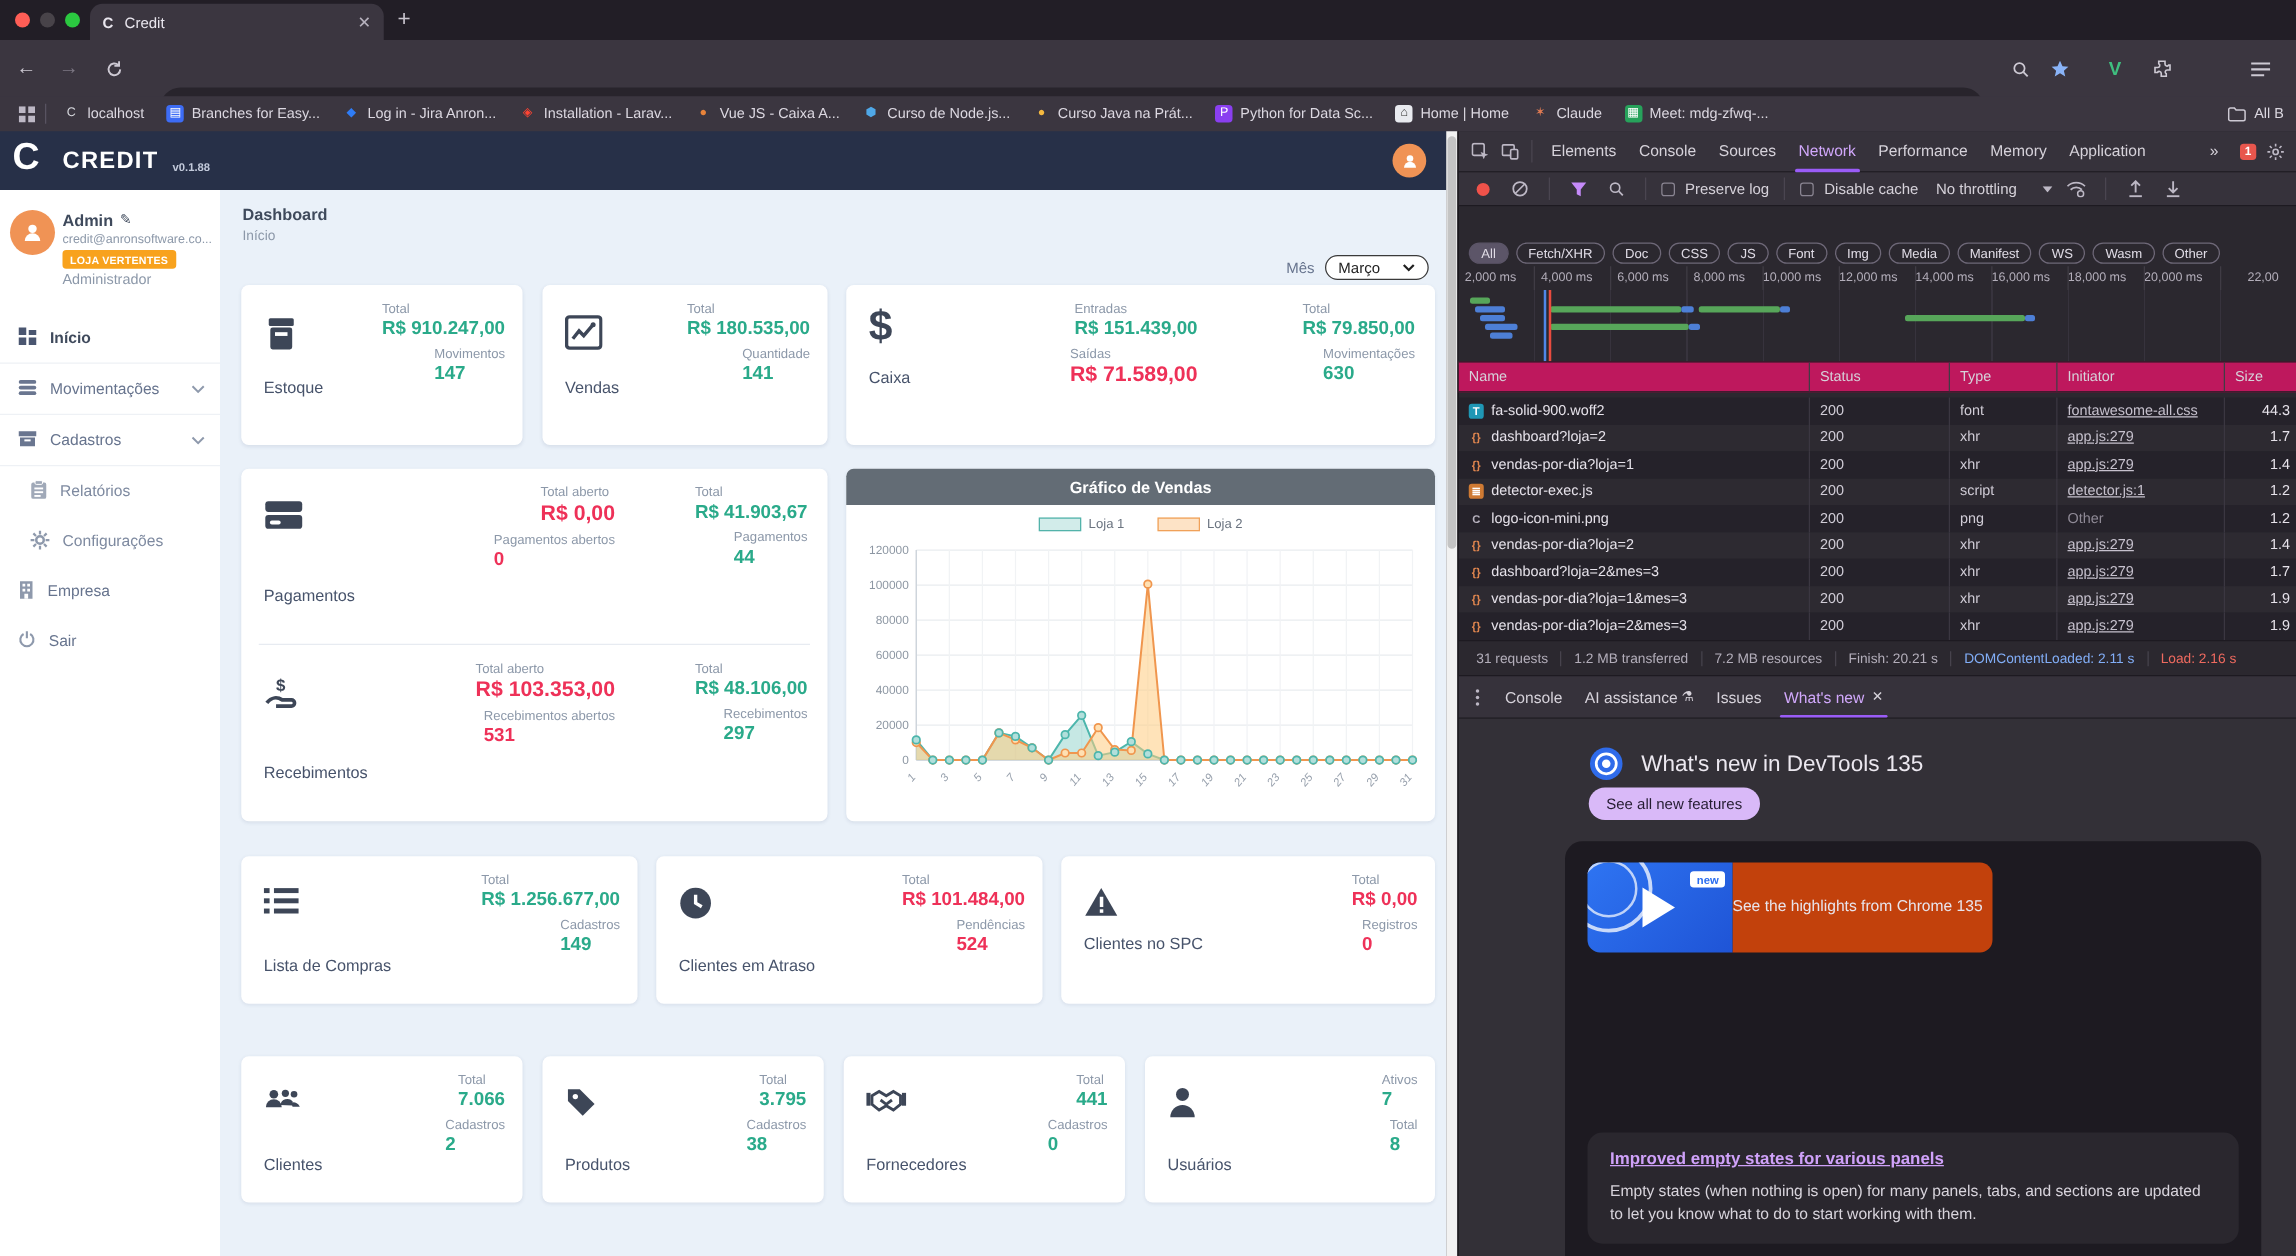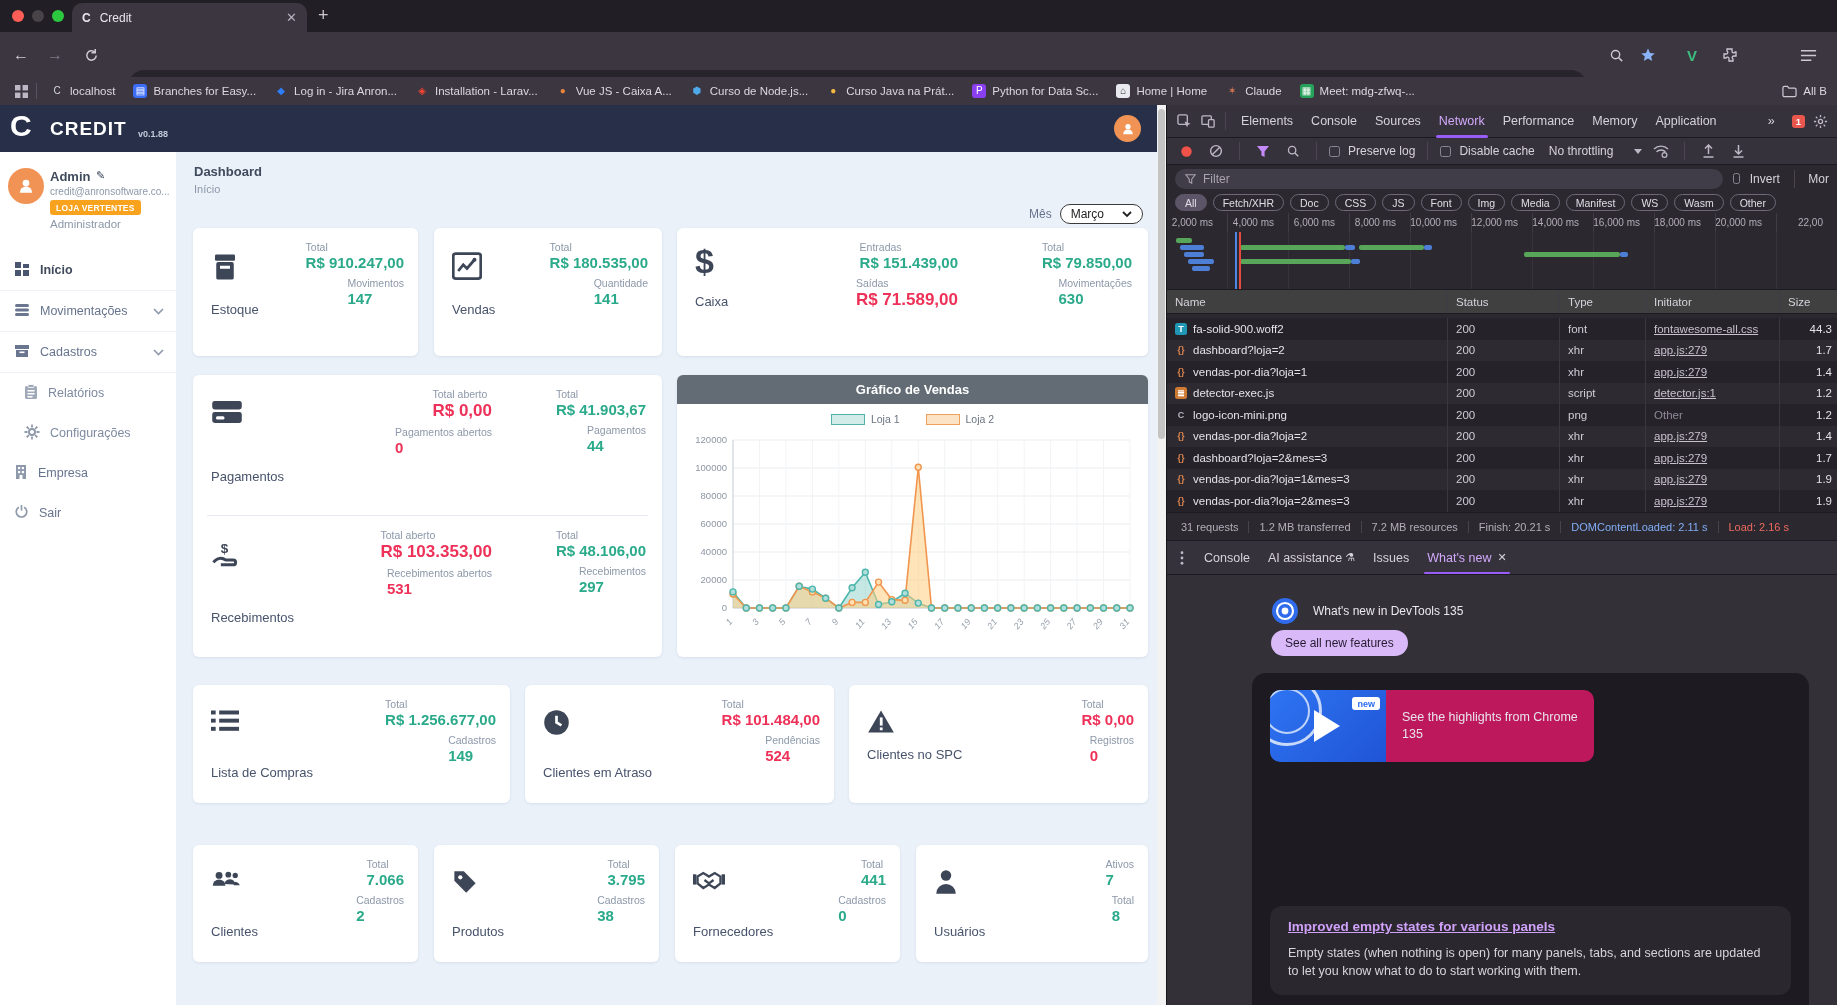--- a/index.html
+++ b/index.html
@@ -117,21 +117,21 @@
 
   #ruler{position:absolute;top:108px;left:0;width:100%;height:19px;display:flex;}
   .rcell{width:61px;flex:0 0 61px;border-right:1px solid #403c45;color:#b3aeba;font-size:10px;
     display:flex;align-items:center;justify-content:flex-end;padding-right:14px;white-space:nowrap;overflow:hidden;}
   #overview{position:absolute;top:127px;left:0;width:100%;height:61px;border-bottom:1px solid #1d1a21;
     background:repeating-linear-gradient(to right,transparent 0,transparent 60px,#37333d 60px,#37333d 61px);}
   .wbar{position:absolute;height:5px;border-radius:2px;}
   .wbar.g{background:#57a65a;} .wbar.b{background:#4d7fd6;}
   .vmark{position:absolute;top:0;width:1.5px;height:61px;}
 
-  #thead{position:absolute;top:184px;left:0;width:100%;height:25px;background:#404040;display:grid;
+  #thead{position:absolute;top:184px;left:0;width:100%;height:25px;background:#be185d;display:grid;
     grid-template-columns:281px 112px 86px 134px 58px;border-top:1px solid #1d1a21;border-bottom:1px solid #1d1a21;}
   #thead div{color:#d6d2da;font-size:11.5px;display:flex;align-items:center;padding-left:8px;border-right:1px solid #403c45;}
   #tbody{position:absolute;top:213px;left:0;width:100%;}
   .trow{display:grid;grid-template-columns:281px 112px 86px 134px 58px;height:21.5px;}
   .trow:nth-child(odd){background:#25222a;} .trow:nth-child(even){background:#2d2a31;}
   .trow div{display:flex;align-items:center;padding-left:8px;border-right:1px solid #3b3741;
     color:#d0ccd6;font-size:11.5px;white-space:nowrap;overflow:hidden;}
   .trow .nm{color:#e6e2ea;gap:6px;}
   .trow .init a{color:#c6c1cd;text-decoration:underline;}
   .trow .init.other{color:#8f8a96;}
@@ -141,35 +141,35 @@
 
   #summary{position:absolute;top:407px;left:0;width:100%;height:28px;background:#2b282f;border-top:1px solid #1d1a21;
     display:flex;align-items:center;padding:0 4px;}
   #summary span{color:#b3aeba;font-size:11px;padding:0 10px;border-right:1px solid #47434d;white-space:nowrap;}
   #summary span:last-child{border-right:none;}
   #summary .blue{color:#82aef7;} #summary .redt{color:#ee6a5f;}
 
   #drawer-tabs{top:435px;height:35px;border-top:1px solid #1d1a21;border-bottom:1px solid #1d1a21;padding:0 4px;gap:2px;}
   #drawer{position:absolute;top:470px;left:0;width:100%;height:430px;background:#333037;overflow:hidden;}
   #wn-head{position:absolute;left:104px;top:22px;display:flex;align-items:center;gap:14px;}
-  #wn-title{color:#ece8f0;font-size:12px;}
+  #wn-title{color:#ece8f0;font-size:18px;}
   #wn-btn{position:absolute;left:104px;top:55px;background:#d9b9f8;color:#241c31;font-size:12px;
     border-radius:13px;padding:6px 14px;}
   #wn-container{position:absolute;left:85px;top:98px;width:557px;height:345px;background:#1d1a21;border-radius:14px;}
   #wn-video{position:absolute;left:18px;top:17px;height:72px;display:flex;}
   #wn-thumb{width:116px;height:72px;border-radius:10px 0 0 10px;background:linear-gradient(135deg,#2e74f2,#1f54d6);
     position:relative;overflow:hidden;}
   #wn-thumb .ring{position:absolute;left:-18px;top:-14px;width:70px;height:70px;border:3px solid rgba(255,255,255,.75);border-radius:50%;}
   #wn-thumb .ring2{position:absolute;left:-6px;top:-2px;width:46px;height:46px;border:2.5px solid rgba(255,255,255,.7);border-radius:50%;}
   #wn-play{position:absolute;left:44px;top:20px;width:0;height:0;border-left:26px solid #fff;
     border-top:16px solid transparent;border-bottom:16px solid transparent;}
   #wn-badge{position:absolute;right:6px;top:7px;background:#fff;color:#2a6df0;font-size:9px;font-weight:bold;
     border-radius:3px;padding:1.5px 5px;}
-  #wn-vtext{width:208px;height:72px;background:#be185d;border-radius:0 10px 10px 0;display:flex;align-items:center;
-    padding:0 16px;color:#e8e4ec;font-size:12.5px;line-height:1.4;}
+  #wn-vtext{width:208px;height:72px;background:#c2410c;border-radius:0 10px 10px 0;display:flex;align-items:center;
+    padding:0 0;color:#e8e4ec;font-size:12.5px;line-height:1.4;}
   .feat{position:absolute;left:18px;width:521px;background:#2a272e;border-radius:12px;padding:13px 18px 15px 18px;}
   .feat h3{margin:0;font-size:13.5px;}
   .feat h3 a{color:#cfa1f9;text-decoration:underline;}
   .feat p{margin:10px 0 0 0;color:#d8d4dc;font-size:12.5px;line-height:1.45;}
   #feat-0{top:113px;} #feat-1{top:233px;}
   .flask{color:#d6d2da;font-size:11px;margin-left:3px;}
 </style>
 </head>
 <body>
 
@@ -906,32 +906,20 @@
           </svg>
         </div>
       <div class="dico">
           <svg width="13" height="14" viewBox="0 0 12 14">
             <path d="M6 1v9M2.5 6.5 6 10l3.5-3.5" fill="none" stroke="#bdb8c5" stroke-width="1.5"></path>
             <path d="M1 13h10" stroke="#bdb8c5" stroke-width="1.5"></path>
           </svg>
         </div>
     </div>
 
-    <div id="filter-row">
-      <div id="filter-pill">
-        <svg width="11" height="10" viewBox="0 0 14 13">
-            <path d="M1 1h12L8.6 6.6V12l-3.2-1.6V6.6z" fill="none" stroke="#a9a4b0" stroke-width="1.4"></path>
-          </svg>
-        <span>Filter</span>
-      </div>
-      <span class="cb"></span>
-      <span class="dt-lbl">Invert</span>
-      <div class="dsep"></div>
-      <span class="dt-lbl">Mor</span>
-    </div>
 
     <div id="chips">
         <span class="chip active">All</span>
         <span class="chip">Fetch/XHR</span>
         <span class="chip">Doc</span>
         <span class="chip">CSS</span>
         <span class="chip">JS</span>
         <span class="chip">Font</span>
         <span class="chip">Img</span>
         <span class="chip">Media</span>

